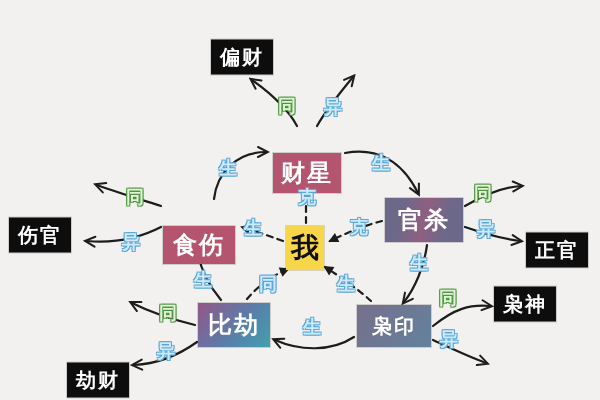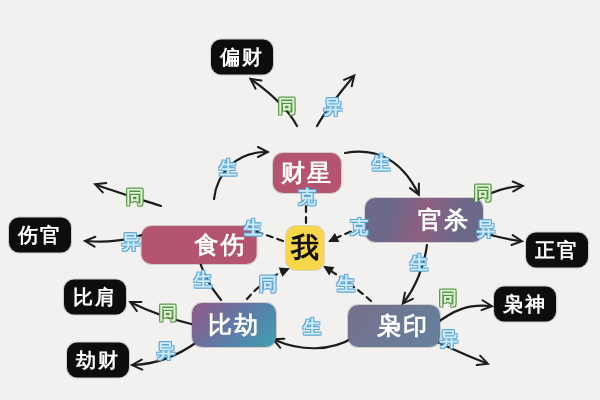--- a/index.html
+++ b/index.html
@@ -13,45 +13,43 @@
     background:#f2f1ef;
   }
   svg.arrows{position:absolute;left:0;top:0;width:600px;height:400px;}
   .ln,.lnd{fill:none;stroke:#1c1c1c;stroke-width:2.2;stroke-linecap:round;}
   .lnd{stroke-dasharray:6 5;}
 
   .node{
     position:absolute;transform:translate(-50%,-50%);
     display:flex;align-items:center;justify-content:center;
     font-weight:bold;color:#fff;text-align:center;
-    letter-spacing:2px;border-radius:10px;white-space:nowrap;
+    letter-spacing:2px;border-radius:0;white-space:nowrap;
     box-shadow:0 0 0 1px rgba(0,0,0,0.15);
   }
   .outer{background:#0d0d0d;font-size:20px;padding:4px 9px;}
   .rose{background:#b5546e;margin-top:24px;}
   .wo{
     background:#f7d64a;color:#101010;font-size:28px;
     width:38px;height:44px;letter-spacing:0;
     box-shadow:0 0 0 1px rgba(120,90,0,0.2);
   }
   #n-caixing{width:68px;height:40px;font-size:24px;}
-  #n-shishang{width:72px;height:38px;font-size:24px;padding-left:43px;}
+  #n-shishang{width:72px;height:38px;font-size:24px;}
   #n-guansha{
     width:78px;height:44px;font-size:24px;
     background:linear-gradient(105deg,#6c688a 22%,#8f5f80 50%,#6c688a 78%);
-    padding-left:40px;
   }
   #n-bijie{
-    width:84px;height:44px;font-size:24px;
+    width:72px;height:44px;font-size:24px;
     background:linear-gradient(130deg,#8e5a8a 5%,#5a7daa 55%,#41a0ae 100%);
   }
   #n-xiaoyin{
-    width:74px;height:42px;font-size:24px;
+    width:74px;height:42px;font-size:20px;
     background:linear-gradient(130deg,#75718d 10%,#64809b 90%);
-    padding-left:18px;
   }
 
   .rel{
     position:absolute;transform:translate(-50%,-50%);
     font-weight:800;font-size:18px;line-height:1;white-space:nowrap;
   }
   .rb{
     color:#cfeafb;
     text-shadow:-1px -1px 0 #58a6d6,1px -1px 0 #58a6d6,-1px 1px 0 #58a6d6,1px 1px 0 #58a6d6;
   }
@@ -103,22 +101,21 @@
 
   <div class="node rose" id="n-caixing" style="left:307px;top:149px">财星</div>
   <div class="node rose" id="n-shishang" style="left:199px;top:221px">食伤</div>
   <div class="node" id="n-guansha" style="left:424px;top:220px">官杀</div>
   <div class="node" id="n-bijie" style="left:234px;top:325px">比劫</div>
   <div class="node" id="n-xiaoyin" style="left:394px;top:326px">枭印</div>
 
   <div class="node outer" style="left:242px;top:57px">偏财</div>
   <div class="node outer" style="left:40px;top:235px">伤官</div>
   <div class="node outer" style="left:557px;top:250px">正官</div>
-  <div class="node outer" style="left:95px;top:297px">比肩</div>
-  <div class="node outer" style="left:98px;top:360px">劫财</div>
+  <div class="node outer" style="left:98px;top:380px">劫财</div>
   <div class="node outer" style="left:525px;top:304px">枭神</div>
 
   <span class="rel rg" style="left:287px;top:106px">同</span>
   <span class="rel rb" style="left:333px;top:107px">异</span>
   <span class="rel rb" style="left:228px;top:168px">生</span>
   <span class="rel rb" style="left:381px;top:163px">生</span>
   <span class="rel rb" style="left:307px;top:197px">克</span>
   <span class="rel rg" style="left:135px;top:197px">同</span>
   <span class="rel rb" style="left:131px;top:242px">异</span>
   <span class="rel rb" style="left:253px;top:228px">生</span>

